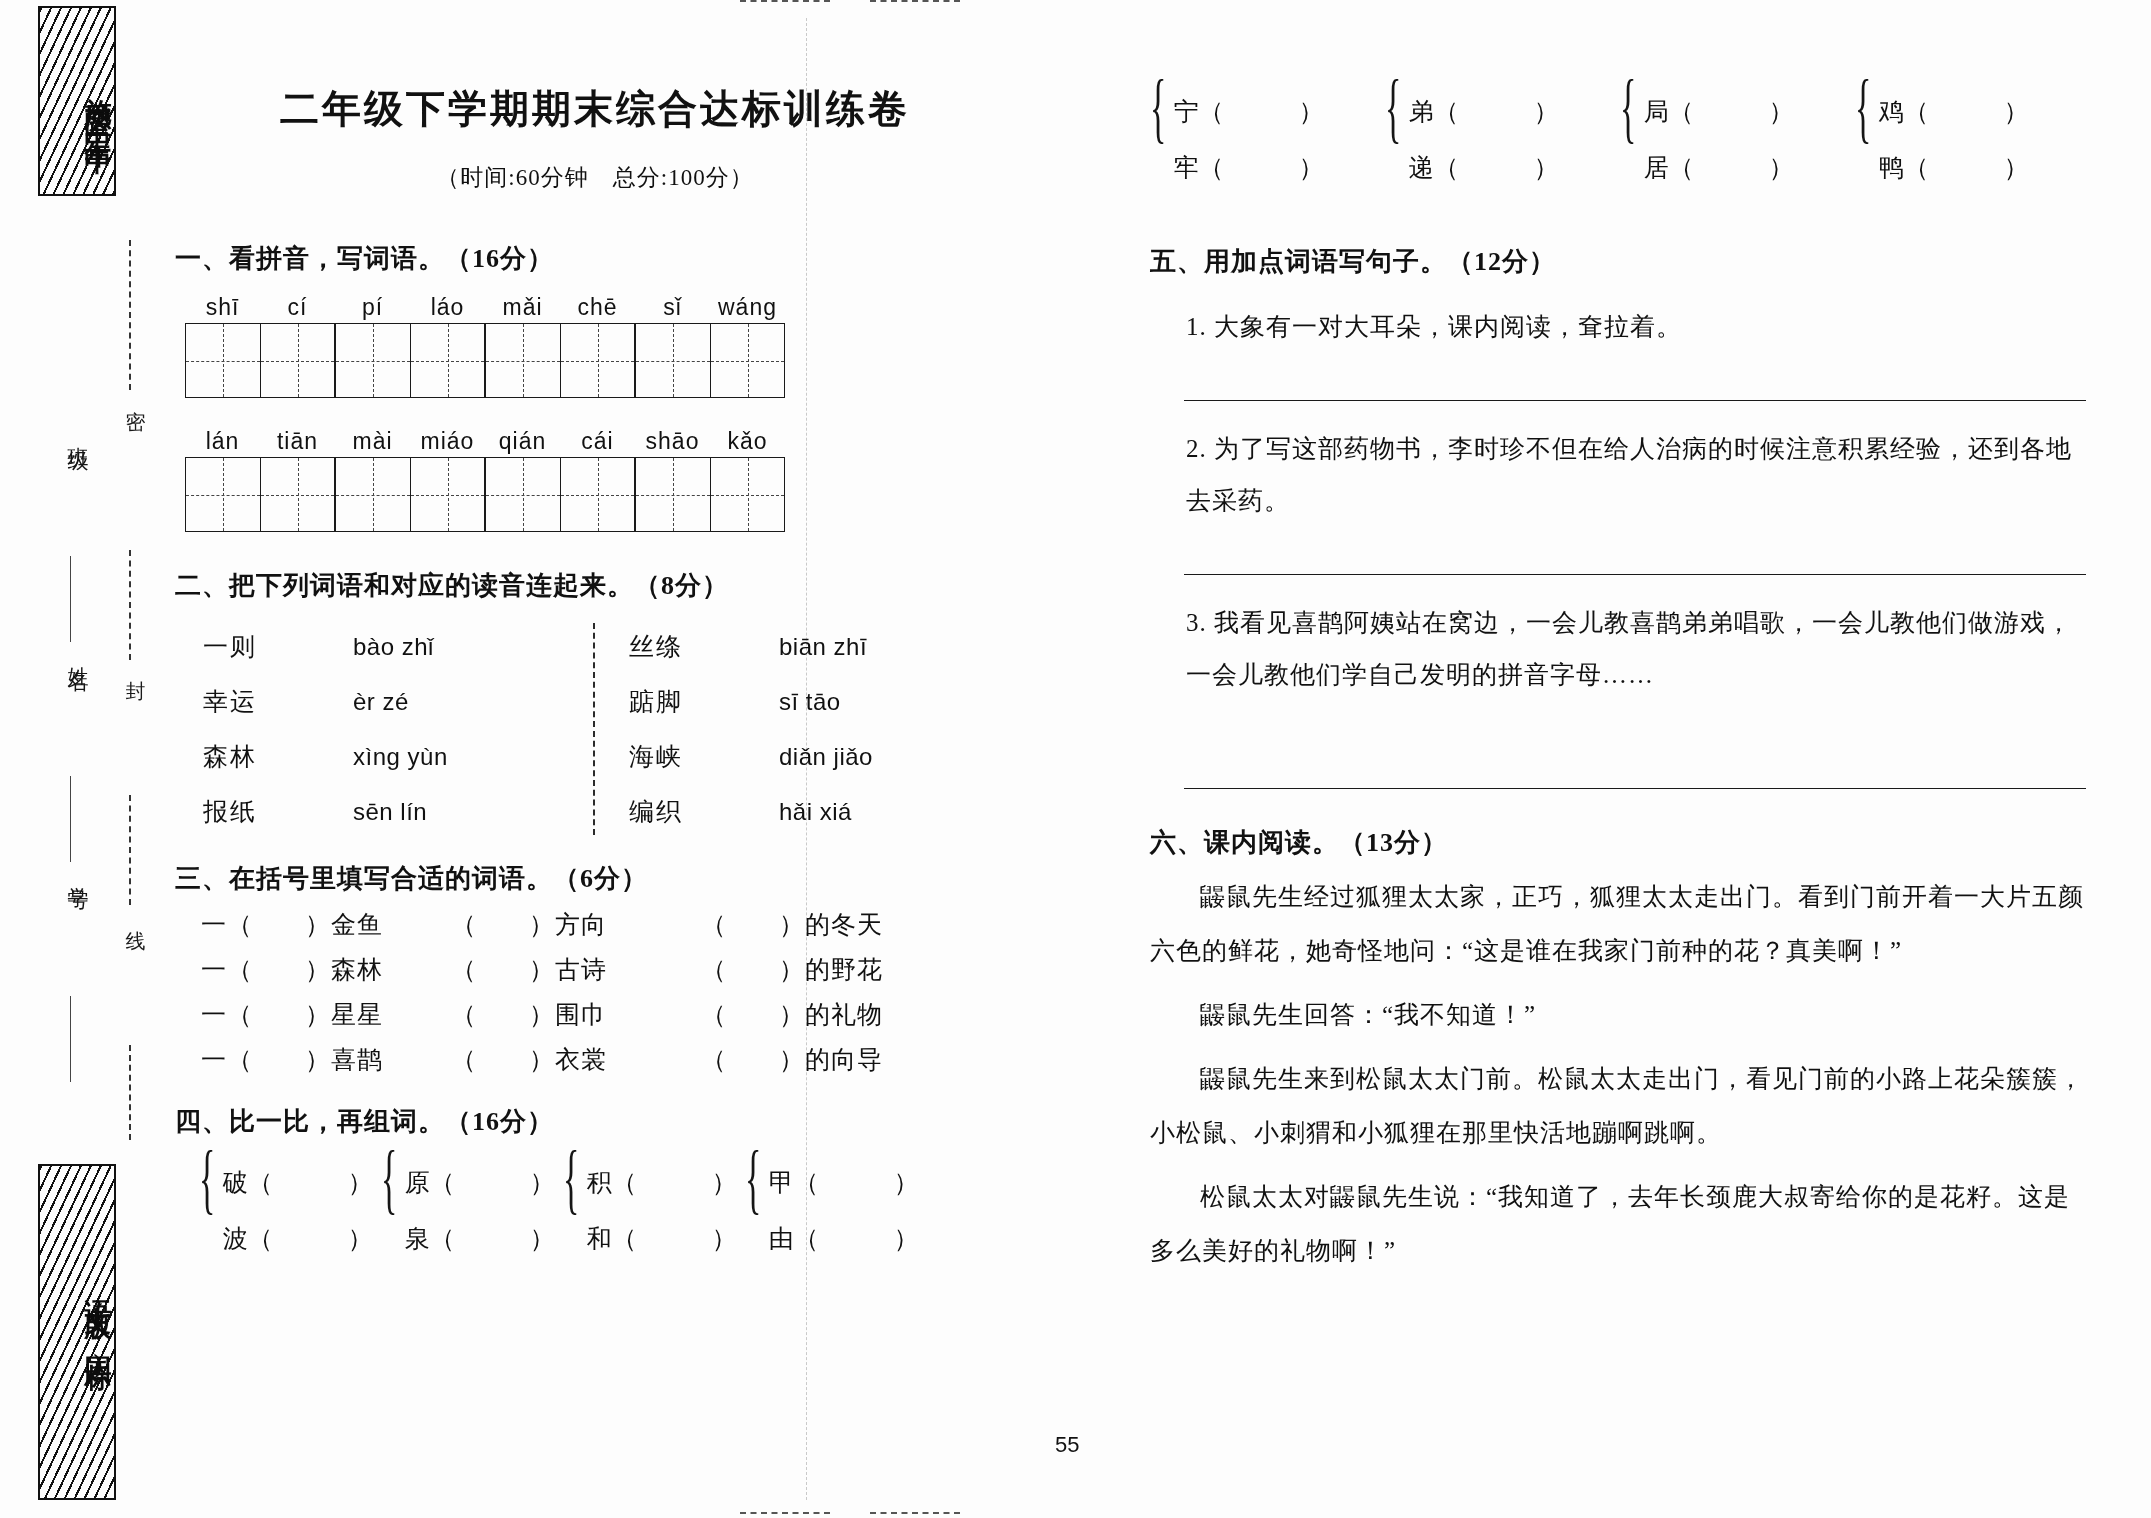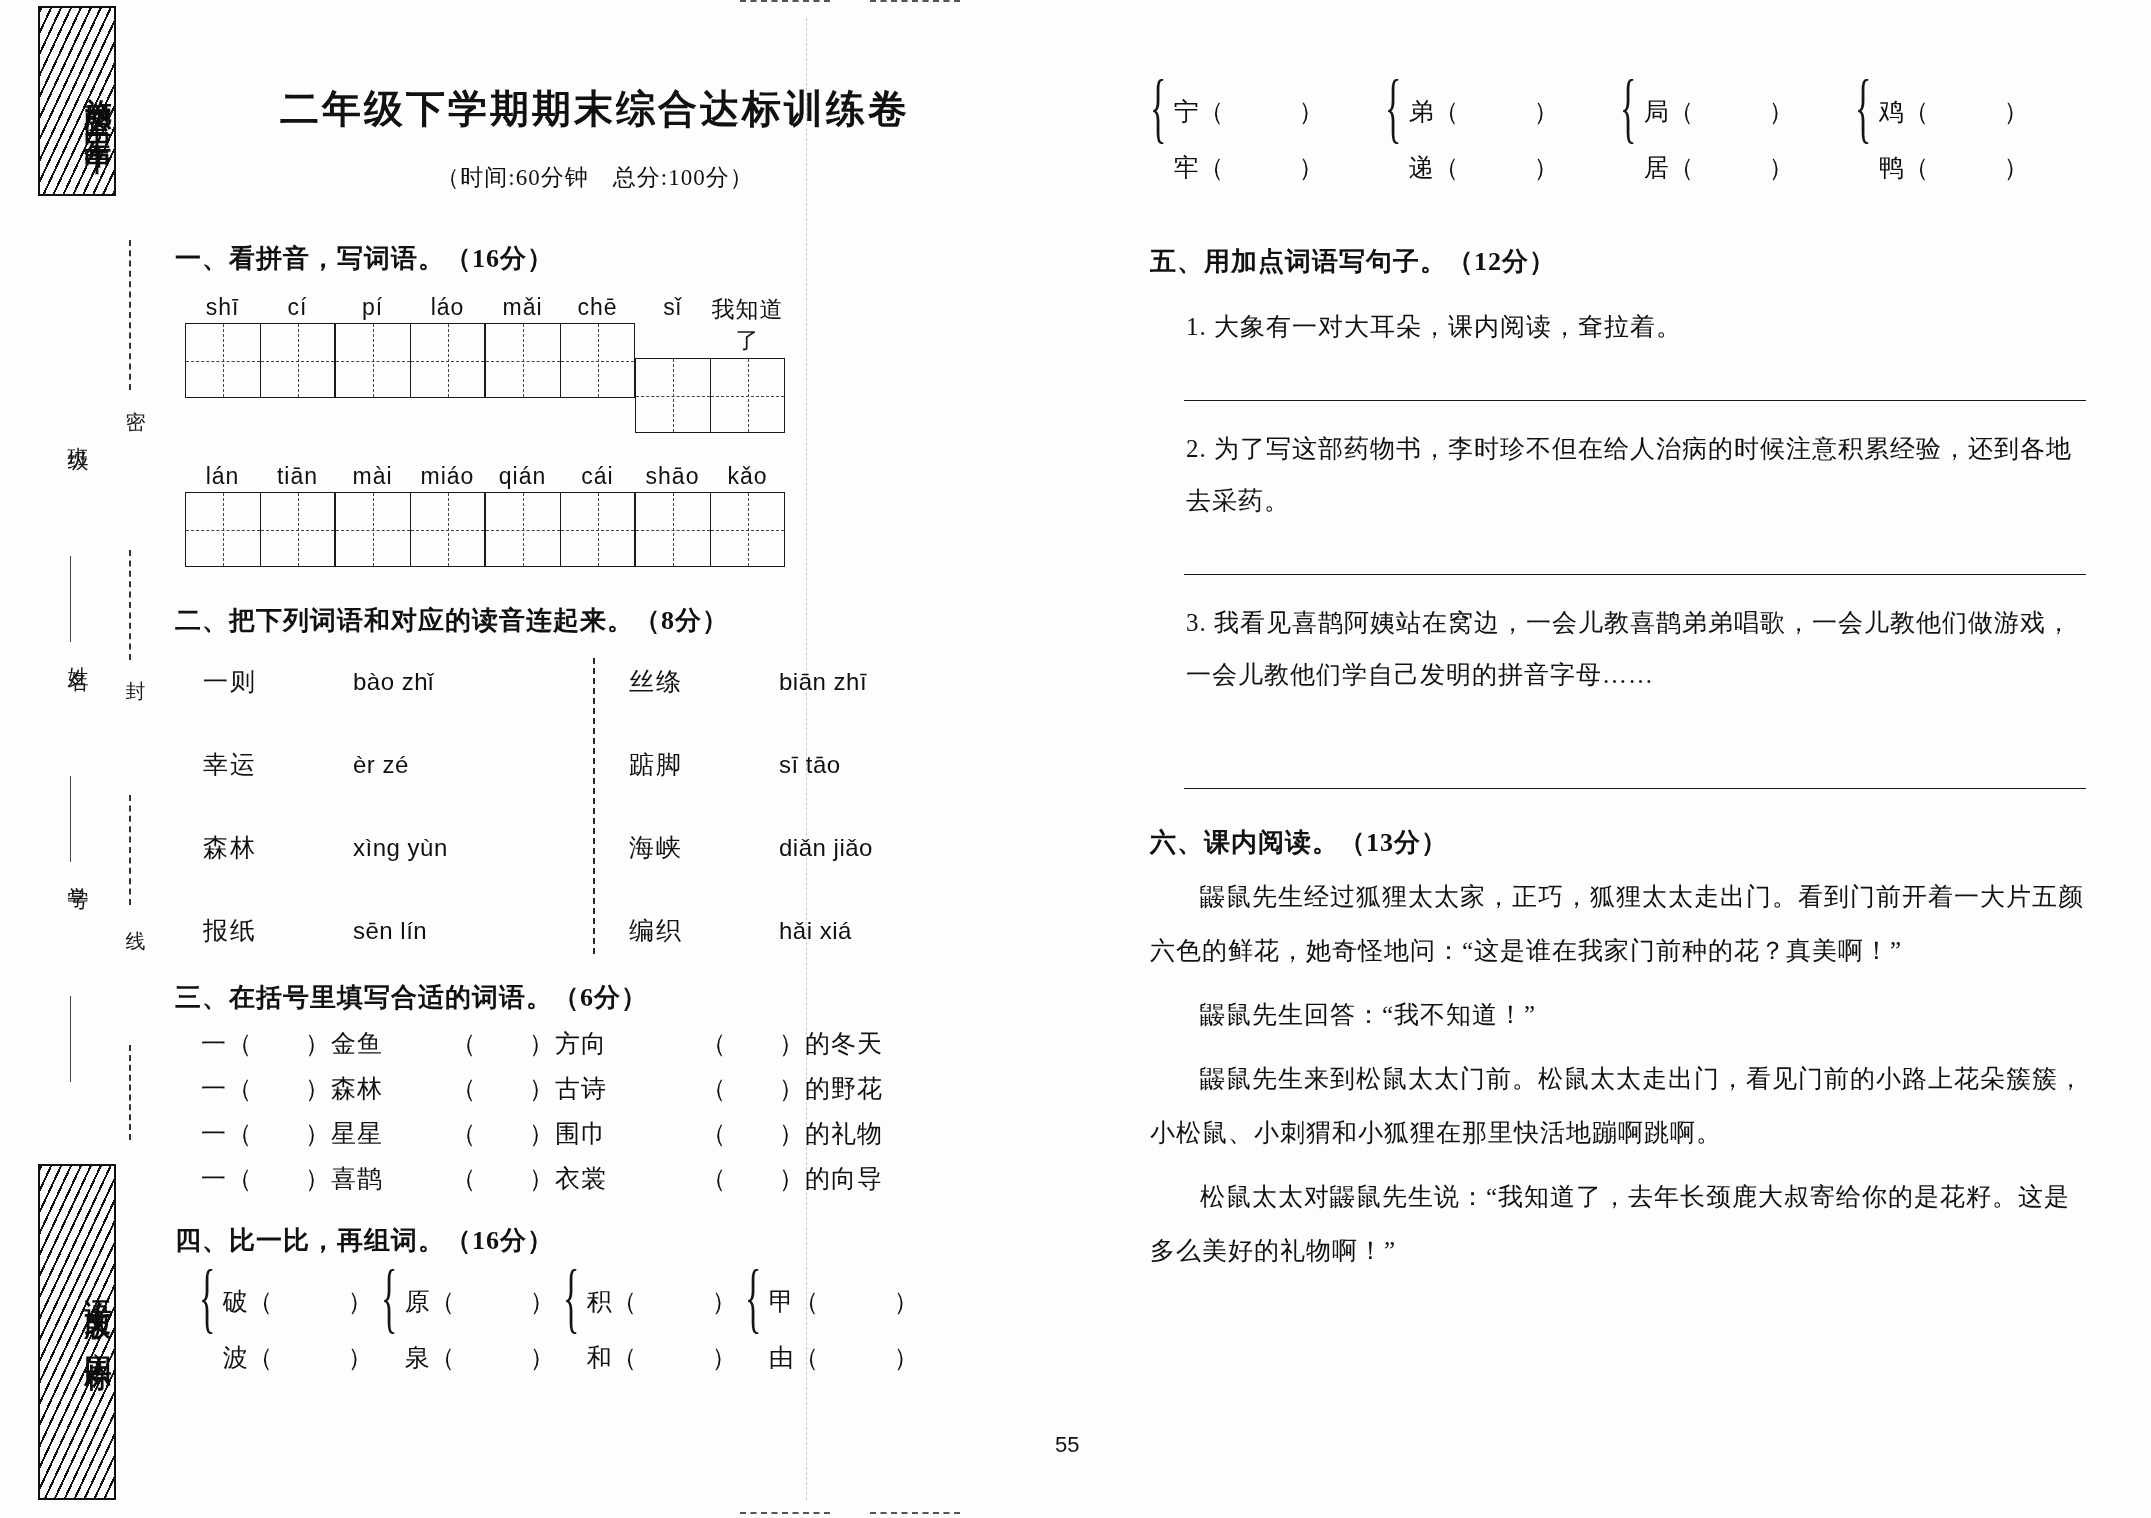--- a/index.html
+++ b/index.html
@@ -94,21 +94,21 @@
   }
   .cell:last-child { border-right-width:1.6px; }
   .cell::before, .cell::after {
     content:""; position:absolute; border-color:#333;
   }
   .cell::before { left:50%; top:0; bottom:0; border-left:1.4px dashed #444; }
   .cell::after  { top:50%; left:0; right:0; border-top:1.4px dashed #444; }
 
   
   .match { margin-top:16px; display:flex; padding-left:28px; }
-  .mcol { display:flex; flex-direction:column;gap:28px; }
+  .mcol { display:flex; flex-direction:column; }
   .mcol.w1 { width:150px; }
   .mcol.w2 { width:230px; }
   .mcol.w3 { width:150px; }
   .mcol.w4 { width:200px; }
   .mitem { height:55px; line-height:55px; font-size:25px; letter-spacing:2px; }
   .mitem.py { font-family:"Liberation Sans", sans-serif; font-size:24px; letter-spacing:0.5px;}
   .mdivider { width:0; border-left:2px dashed #2a2a2a; margin:4px 34px 4px 10px; }
 
   
   .fillrow { display:flex; margin-top:12px; padding-left:26px; font-size:25px; }
@@ -219,21 +219,21 @@
             <span>chē</span>
           </div>
           <div class="tzg">
               <div class="cell"></div>
               <div class="cell"></div>
             </div>
         </div>
         <div class="pygroup">
           <div class="pylabel">
             <span>sǐ</span>
-            <span>我知道了</span>
+            <span>wáng</span>
           </div>
           <div class="tzg">
               <div class="cell"></div>
               <div class="cell"></div>
             </div>
         </div>
       </div>
 
       <div class="pyrow" style="margin-top:30px;">
         <div class="pygroup">

